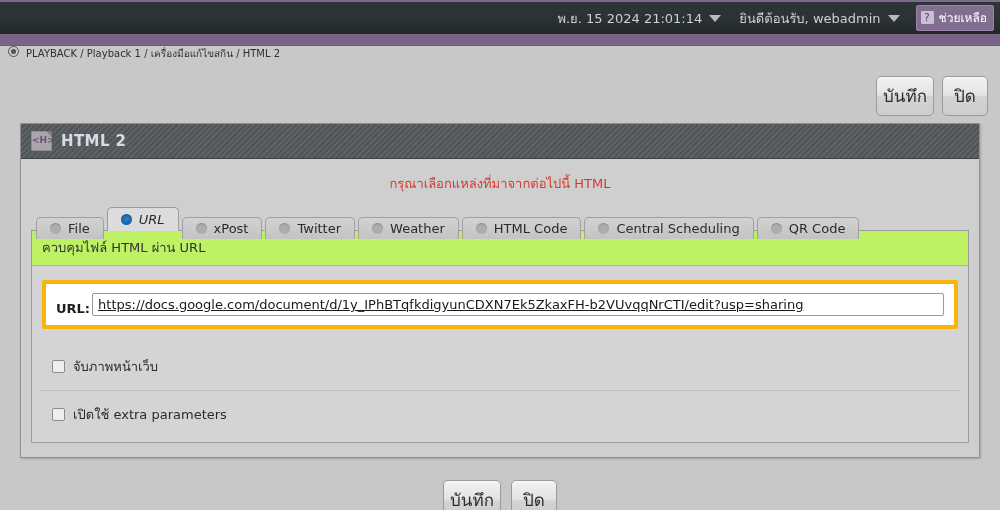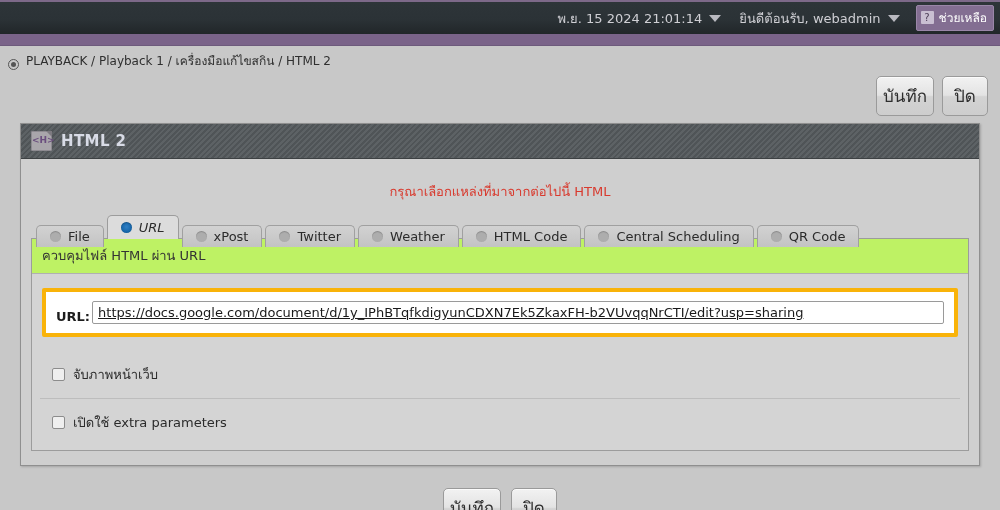--- a/index.html
+++ b/index.html
@@ -74,25 +74,25 @@
   .purple-band {
     height: 11px;
     background: #7a6389;
     border-bottom: 1px solid #6d5a7c;
   }
 
   
   .breadcrumb {
     height: 24px;
     display: flex;
-    align-items: flex-end;
+    align-items: flex-start;
     padding-left: 8px;
     background: #c8c8c8;
     color: #2f2f2f;
-    font-size: 12px;
+    font-size: 10px;
   }
   .bc-icon {
     width: 11px; height: 11px;
     border: 1px solid #555;
     border-radius: 50%;
     margin-right: 7px;
     position: relative;
     box-sizing: border-box;
   }
   .bc-icon::after {
@@ -168,21 +168,20 @@
     font-size: 9px;
     font-weight: bold;
     color: #6a4e7e;
     font-family: "DejaVu Sans", "Liberation Sans", sans-serif;
   }
   .panel-title-text { letter-spacing: .4px; }
 
   .panel-body {
     padding: 12px 10px 14px;
     background: #cfcfcf;
-    margin-top: 8px;
   }
 
   .notice {
     text-align: center;
     color: #d83a2e;
     font-size: 13px;
     margin: 2px 0 12px;
   }
 
   

